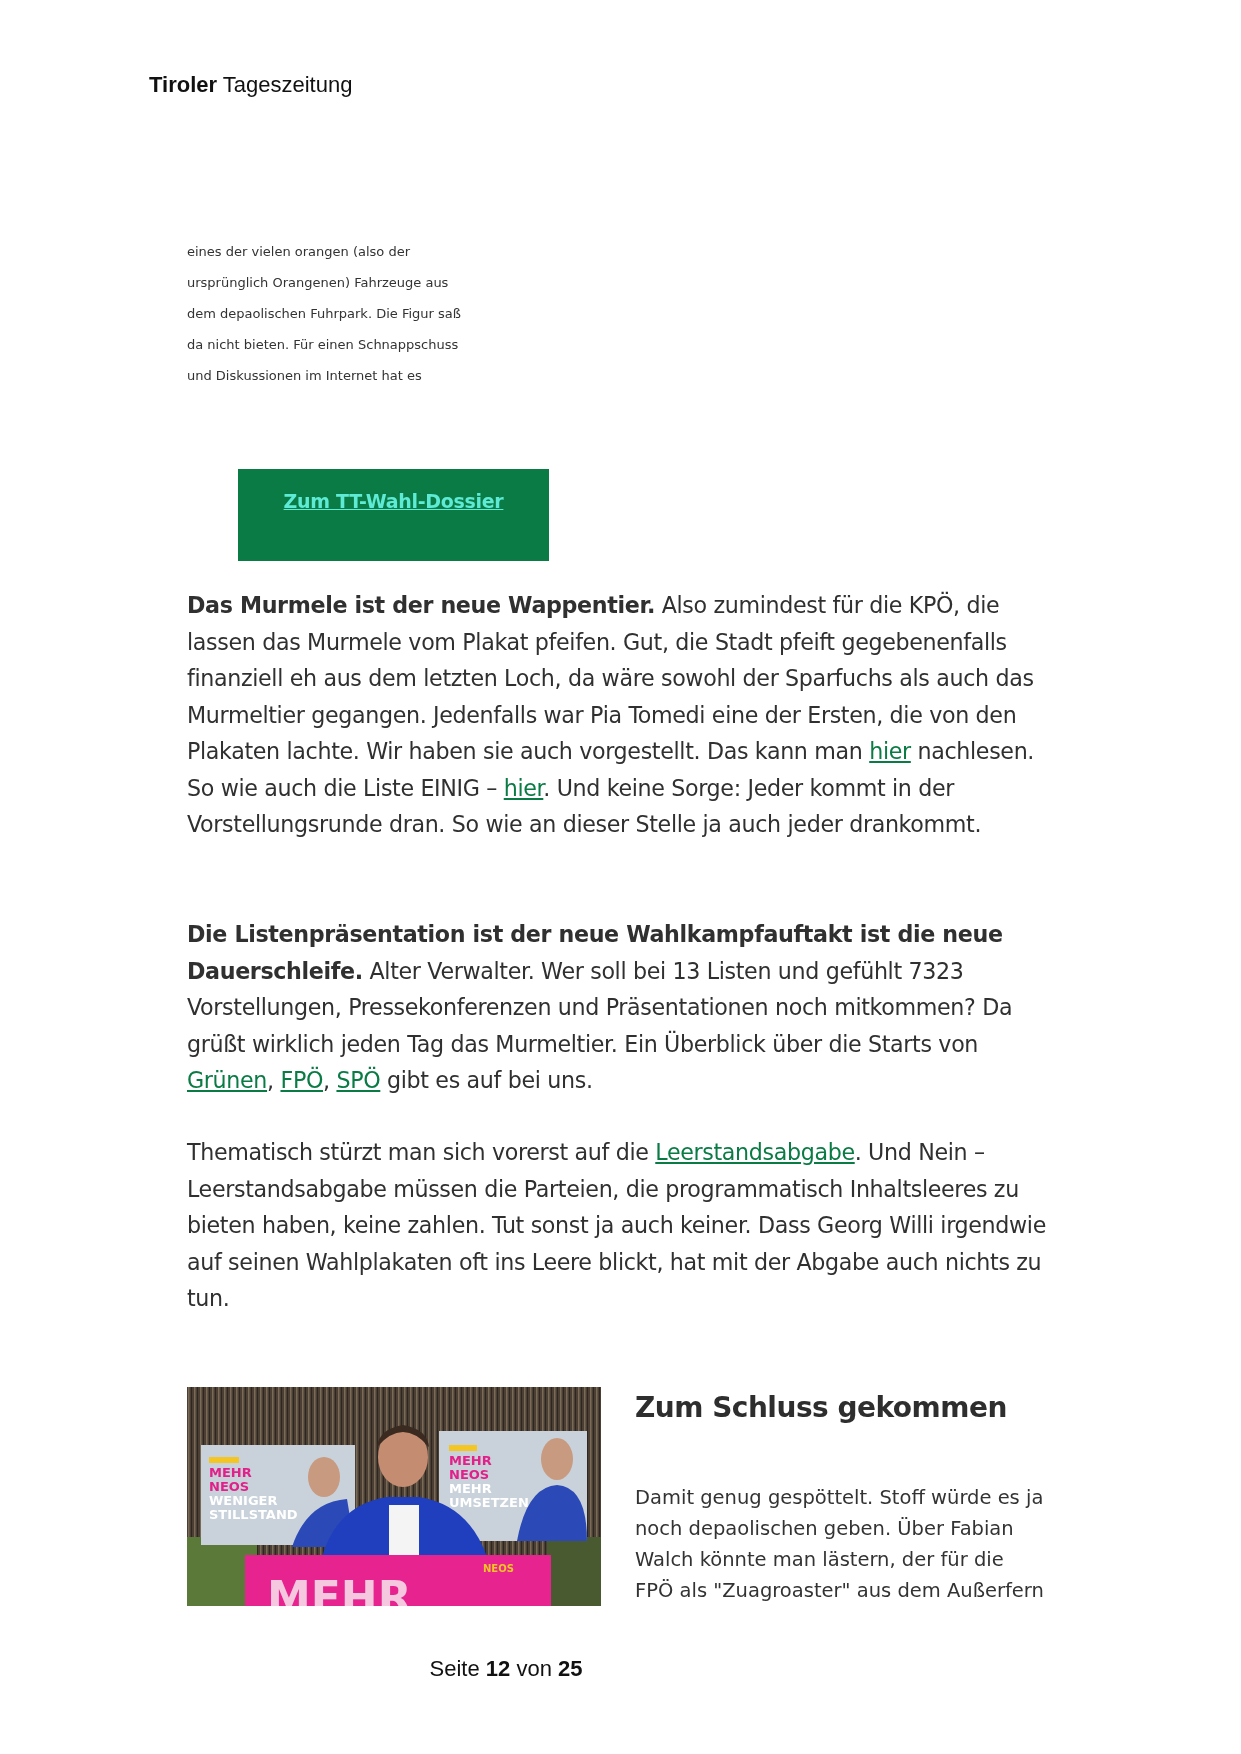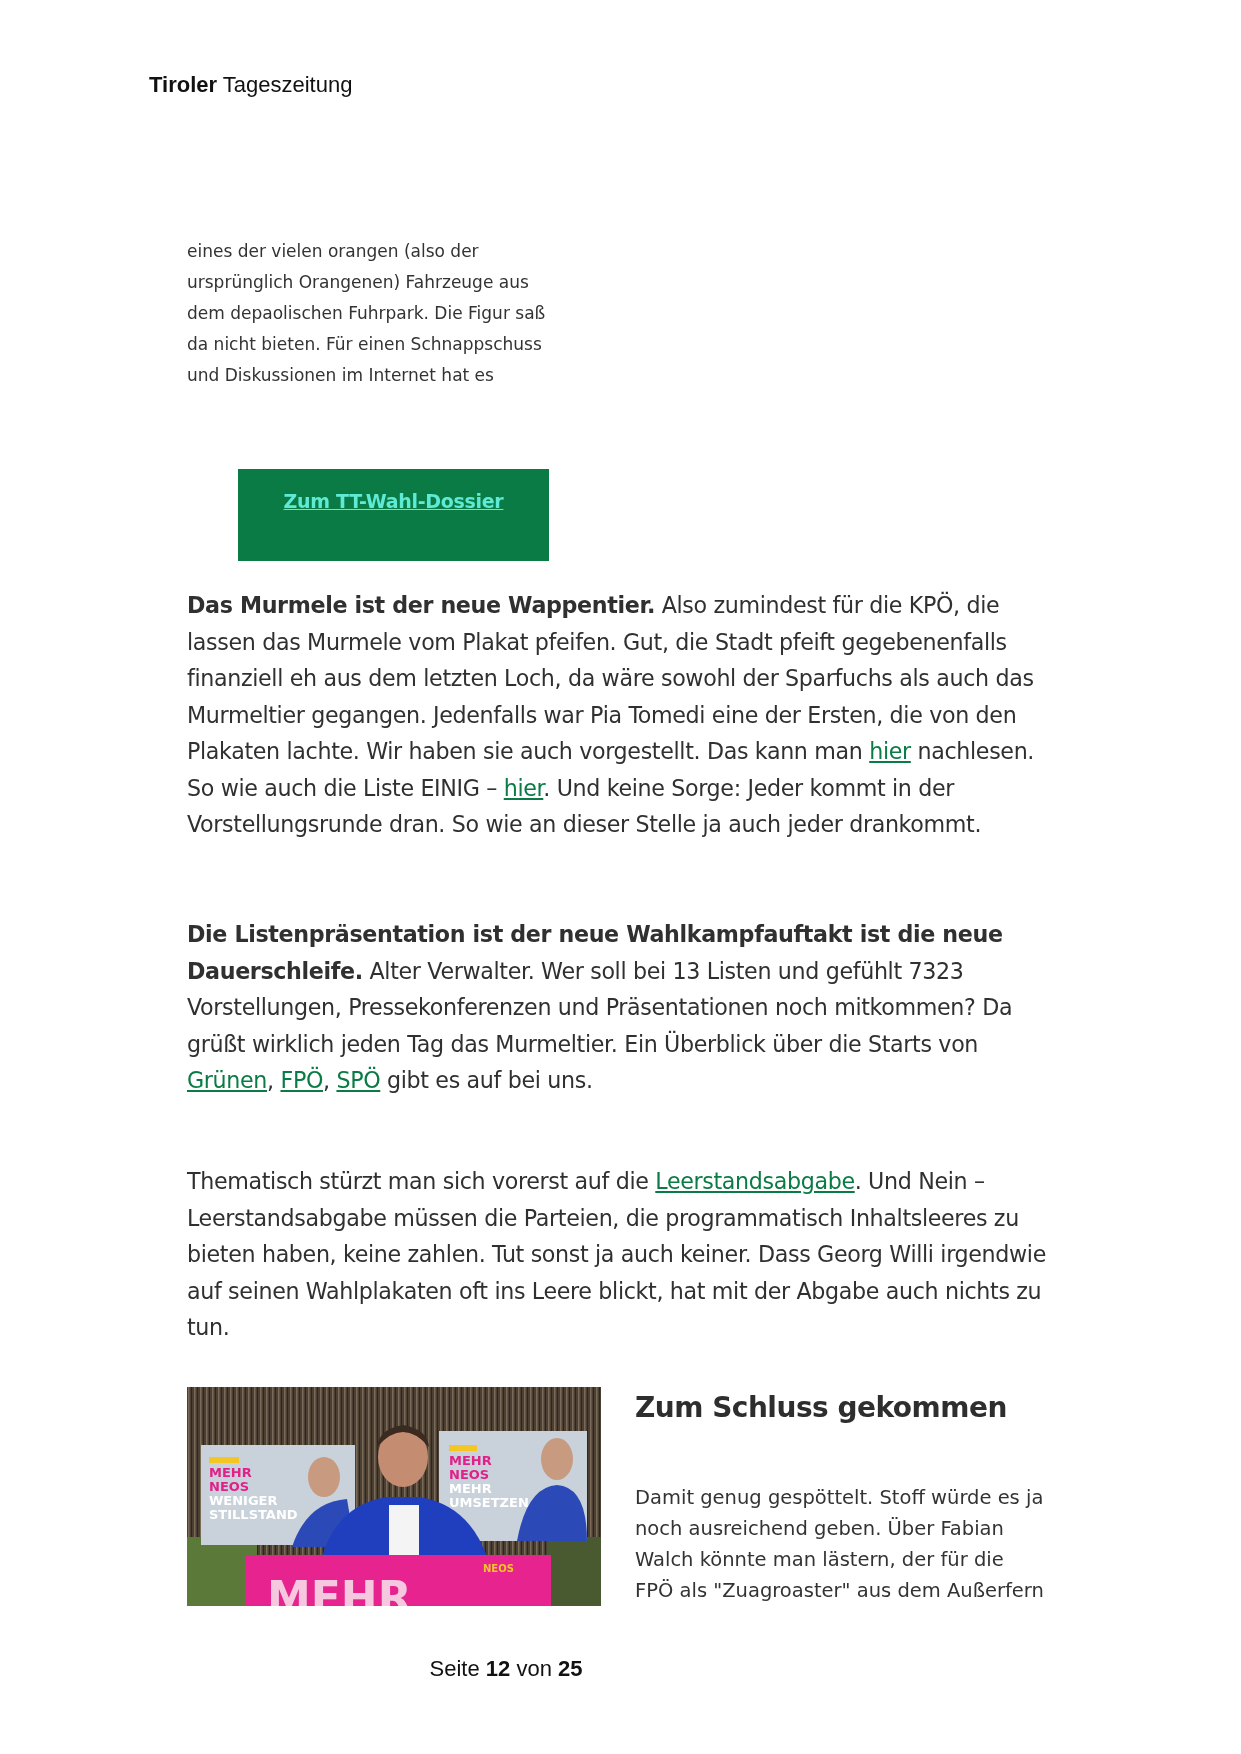--- a/index.html
+++ b/index.html
@@ -2,35 +2,35 @@
 <html><head>
   <meta charset="utf-8">
   <style>
     html, body { margin: 0; padding: 0; background: #ffffff; }
     body { width: 1241px; height: 1754px; position: relative; overflow: hidden;
            font-family: "DejaVu Sans", sans-serif; color: #303030; }
     .header { position: absolute; left: 149px; top: 72px; font-family: "Liberation Sans", sans-serif;
               font-size: 22px; color: #111; white-space: nowrap; }
     .header b { font-weight: bold; }
     .intro { position: absolute; left: 187px; top: 236px; width: 420px;
-             font-family: "DejaVu Sans", sans-serif; font-size: 17px; line-height: 31px; color: #333; }
+             font-family: "DejaVu Sans", sans-serif; font-size: 13px; line-height: 31px; color: #333; }
     .intro p { margin: 0; }
     .cta { position: absolute; left: 238px; top: 469px; width: 311px; height: 92px;
            background: #0b7b45; display: block; text-align: center; }
     .cta span { display: inline-block; margin-top: 21px; color: #5eead4; font-weight: bold;
                 font-family: "DejaVu Sans", sans-serif; font-size: 19px; text-decoration: underline;
                 letter-spacing: -0.3px; cursor: pointer; }
     .body { position: absolute; left: 187px; width: 880px;
             font-family: "DejaVu Sans", sans-serif; font-size: 22.2px; line-height: 36.5px;
             color: #303030; letter-spacing: -0.35px; }
     .body p { margin: 0; }
     .body b { font-weight: bold; }
     .p1 { top: 587px; }
     .p2 { top: 916px; }
-    .p3 { top: 1163px; }
+    .p3 { top: 1134px; }
     a.lnk { color: #0b7b45; text-decoration: underline; cursor: pointer; }
     .photo { position: absolute; left: 187px; top: 1387px; width: 414px; height: 219px; overflow: hidden;
              background: #14b8a6; }
     .heading { position: absolute; left: 635px; top: 1391px; font-family: "DejaVu Sans", sans-serif;
                font-weight: bold; font-size: 28px; color: #2e2e2e; white-space: nowrap; letter-spacing: -0.5px; }
     .closing { position: absolute; left: 635px; top: 1482px; width: 420px;
                font-family: "DejaVu Sans", sans-serif; font-size: 19.5px; line-height: 31px; color: #333; }
     .closing p { margin: 0; }
     .footer { position: absolute; left: 0; width: 1012px; top: 1656px; text-align: center;
               font-family: "Liberation Sans", sans-serif; font-size: 22px; color: #111; }
@@ -114,20 +114,20 @@
       <text x="80" y="226" font-family="DejaVu Sans, sans-serif" font-weight="bold" font-size="44" fill="#f6c8e0">MEHR</text>
       <text x="296" y="185" font-family="DejaVu Sans, sans-serif" font-weight="bold" font-size="10" fill="#f3c623">NEOS</text>
     </g>
   </svg>
 </div>
 
 <div class="heading">Zum Schluss gekommen</div>
 
 <div class="closing">
   <p>Damit genug gespöttelt. Stoff würde es ja</p>
-  <p>noch ausreichend geben. Über Fabian</p>
+  <p>noch depaolischen geben. Über Fabian</p>
   <p>Walch könnte man lästern, der für die</p>
   <p>FPÖ als "Zuagroaster" aus dem Außerfern</p>
 </div>
 
 <div class="footer">
   <span>Seite </span><b>12</b><span> von </span><b>25</b>
 </div>
 
 </body></html>

